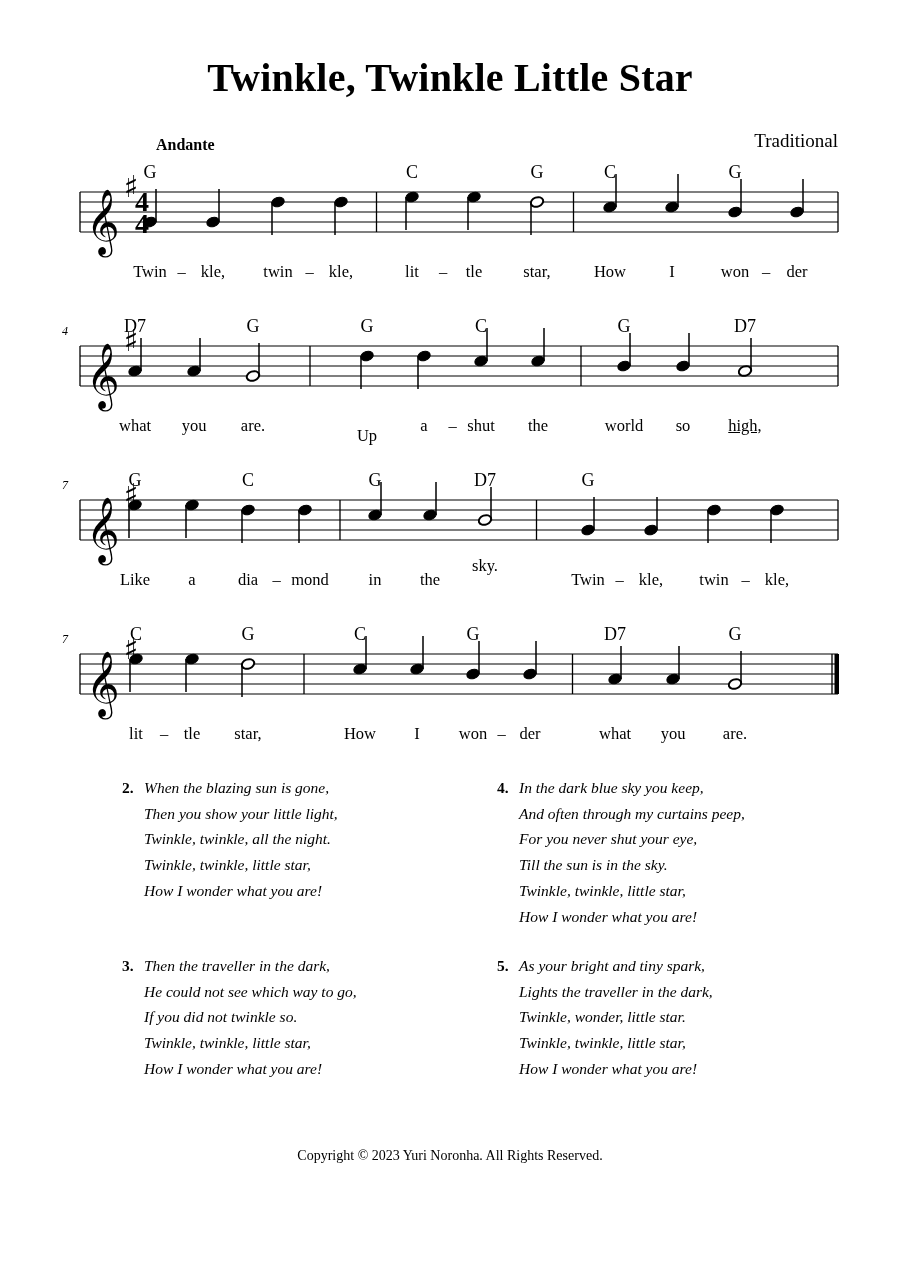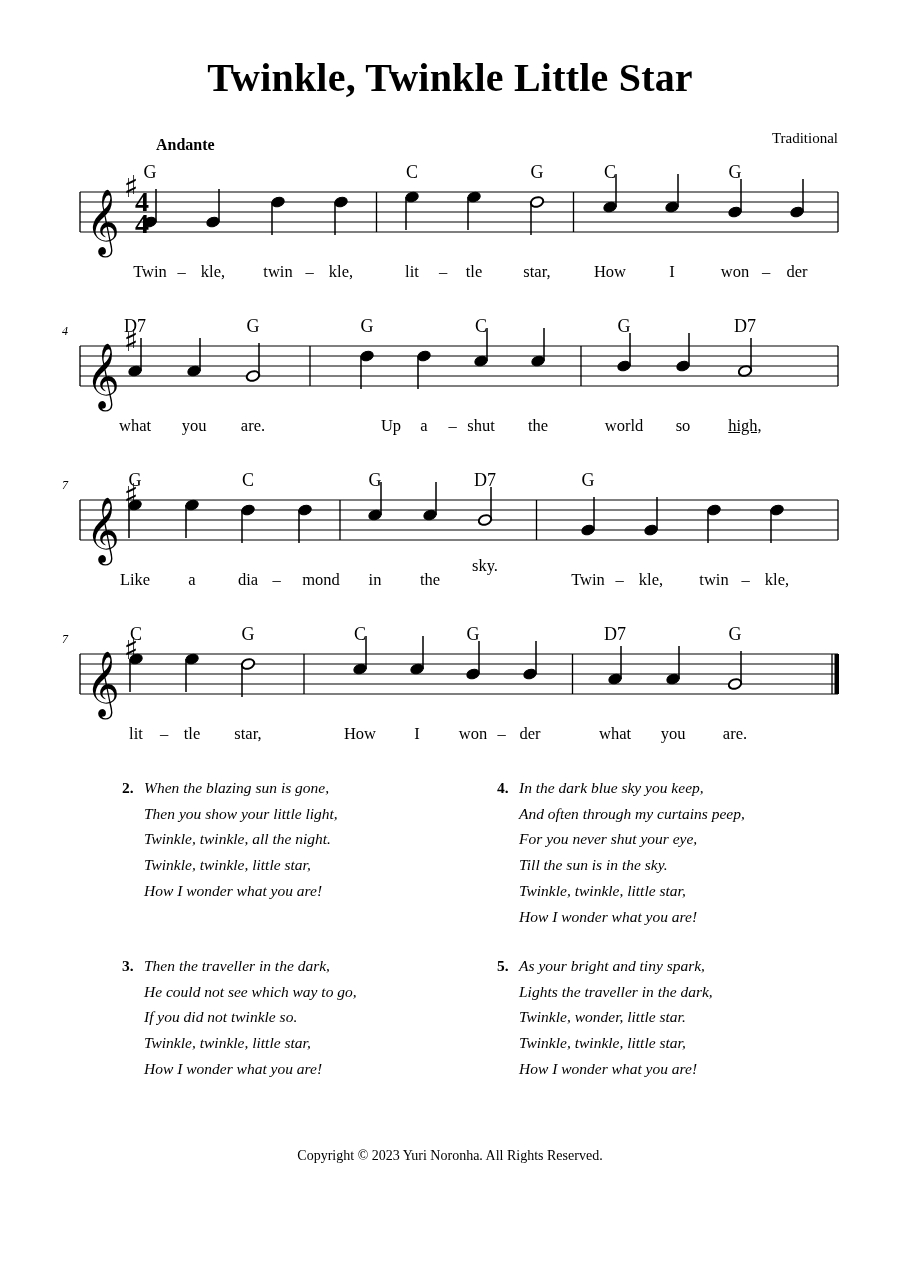--- a/index.html
+++ b/index.html
@@ -22,21 +22,21 @@
     font-size:40px;
     letter-spacing:0.2px;
   }
   .tempo{
     position:absolute;left:156px;top:136px;
     font-size:16px;font-weight:bold;
     font-family:"Liberation Serif", serif;
   }
   .composer{
     position:absolute;right:62px;top:130px;
-    font-size:15px;
+    font-size:19px;
     font-family:"Liberation Serif", serif;
   }
 
   
   .system{position:absolute;left:0;width:900px;}
   .system svg{display:block;}
   .meas-num{
     position:absolute;
     font-size:12px;font-style:italic;
     font-family:"Liberation Serif", serif;
@@ -193,21 +193,21 @@
             <line x1="838" y1="32" x2="838" y2="72" stroke="#000" stroke-width="1.3"></line>
           </g>
         </svg>
         <div class="meas-num" style="left: 62px; top: 10px;">4</div>
         <div class="chord" style="left: 135px; top: 2px;">D7</div>
         <div class="lyric" style="left: 135px; top: 102px;">what</div>
         <div class="lyric" style="left: 194px; top: 102px;">you</div>
         <div class="chord" style="left: 253px; top: 2px;">G</div>
         <div class="lyric" style="left: 253px; top: 102px;">are.</div>
         <div class="chord" style="left: 367px; top: 2px;">G</div>
-        <div class="lyric" style="left: 367px; top: 102px; margin-left: 24px;">Up</div>
+        <div class="lyric" style="left: 367px; top: 112px;">Up</div>
         <div class="lyric" style="left: 424px; top: 102px;">a</div>
         <div class="hyph" style="left: 452.5px; top: 102px;">–</div>
         <div class="chord" style="left: 481px; top: 2px;">C</div>
         <div class="lyric" style="left: 481px; top: 102px;">shut</div>
         <div class="lyric" style="left: 538px; top: 102px;">the</div>
         <div class="chord" style="left: 624px; top: 2px;">G</div>
         <div class="lyric" style="left: 624px; top: 102px;">world</div>
         <div class="lyric" style="left: 683px; top: 102px;">so</div>
         <div class="chord" style="left: 745px; top: 2px;">D7</div>
         <div class="lyric" style="left: 745px; top: 102px; text-decoration: underline;">high,</div>
@@ -250,21 +250,21 @@
             <line x1="838" y1="32" x2="838" y2="72" stroke="#000" stroke-width="1.3"></line>
           </g>
         </svg>
         <div class="meas-num" style="left: 62px; top: 10px;">7</div>
         <div class="chord" style="left: 135px; top: 2px;">G</div>
         <div class="lyric" style="left: 135px; top: 102px;">Like</div>
         <div class="lyric" style="left: 192px; top: 102px;">a</div>
         <div class="chord" style="left: 248px; top: 2px;">C</div>
         <div class="lyric" style="left: 248px; top: 102px;">dia</div>
         <div class="hyph" style="left: 276.5px; top: 102px;">–</div>
-        <div class="lyric" style="left: 321px; top: 102px;">mond</div>
+        <div class="lyric" style="left: 310px; top: 102px;">mond</div>
         <div class="chord" style="left: 375px; top: 2px;">G</div>
         <div class="lyric" style="left: 375px; top: 102px;">in</div>
         <div class="lyric" style="left: 430px; top: 102px;">the</div>
         <div class="chord" style="left: 485px; top: 2px;">D7</div>
         <div class="lyric" style="left: 485px; top: 88px; text-align: center;">sky.</div>
         <div class="chord" style="left: 588px; top: 2px;">G</div>
         <div class="lyric" style="left: 588px; top: 102px;">Twin</div>
         <div class="hyph" style="left: 619.5px; top: 102px;">–</div>
         <div class="lyric" style="left: 651px; top: 102px;">kle,</div>
         <div class="lyric" style="left: 714px; top: 102px;">twin</div>

